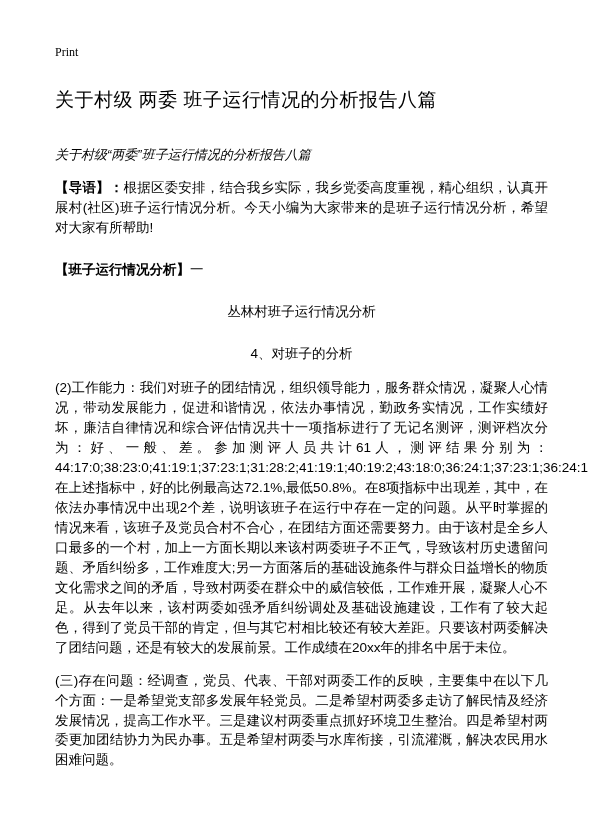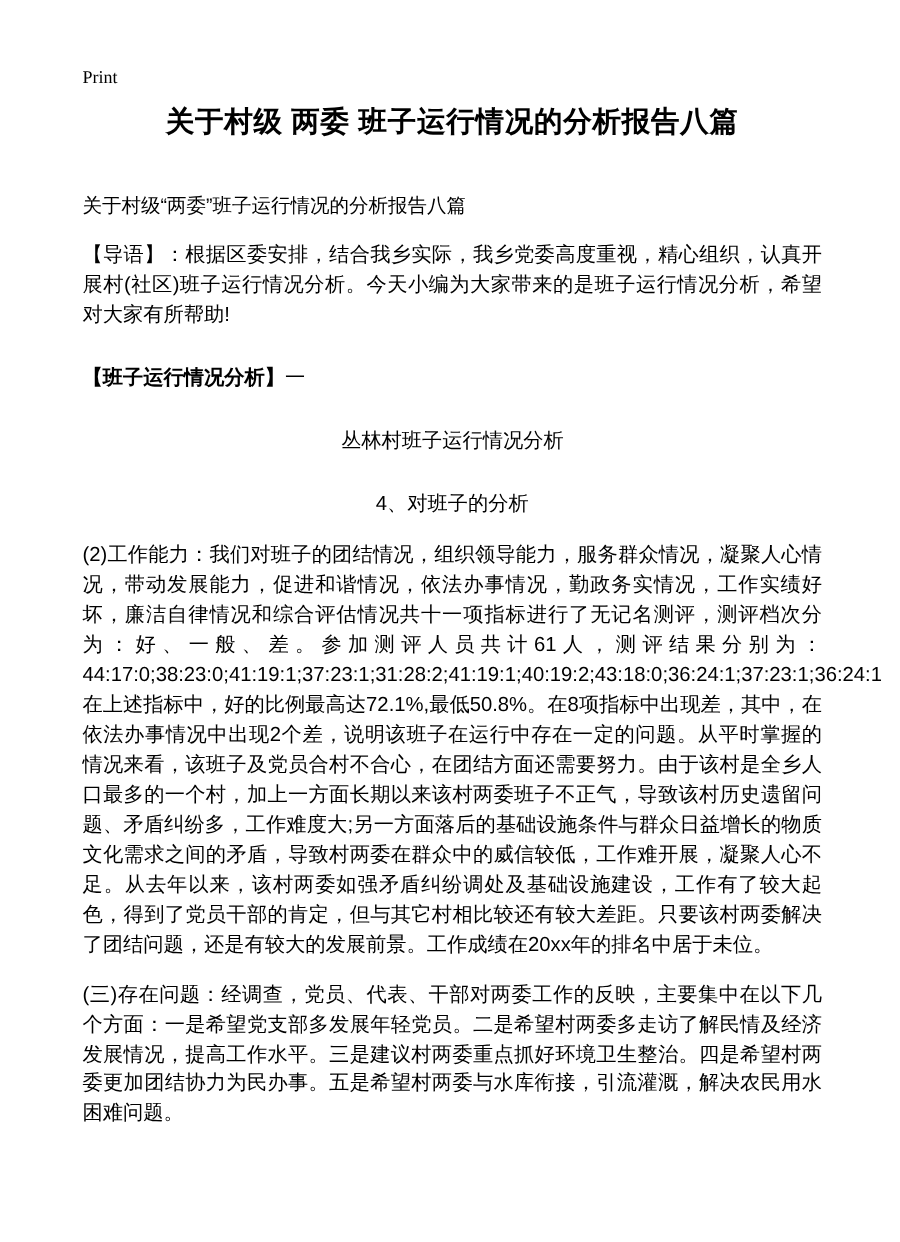--- a/index.html
+++ b/index.html
@@ -14,36 +14,37 @@
     width: 600px;
     min-height: 828px;
     background: #ffffff;
     padding: 42px 52px 30px 55px;
   }
   .print-link {
     font-family: "Liberation Serif", "DejaVu Serif", serif;
     font-size: 12px;
     color: #000000;
     display: inline-block;
-    margin-bottom: 1px;
+    margin-bottom: 18px;
     cursor: pointer;
     text-decoration: none;
   }
   h1.doc-title {
     font-size: 19px;
-    font-weight: bold;
-    text-align: center;
+    font-weight: normal;
+    text-align: left;
     margin: 10px 0 18px 0;
     line-height: 1.3;
     letter-spacing: 0.5px;
   }
   .doc-subtitle {
     font-size: 13px;
     margin: 32px 0 14px 0;
     line-height: 1.5;
+    font-style: italic;
   }
   p.body-para {
     font-size: 13.5px;
     line-height: 1.48;
     margin: 13px 0;
     text-align: justify;
   }
   .section-heading {
     font-size: 13.5px;
     margin: 22px 0 14px 0;
@@ -52,21 +53,21 @@
   .section-heading .bold-part {
     font-weight: bold;
   }
   .sub-heading, .item-heading {
     font-size: 13.5px;
     margin: 22px 0 14px 0;
     line-height: 1.48;
     font-weight: normal;
     text-align: center;
   }
-  .bold-label { font-weight: normal; }
+  .bold-label { font-weight: bold; }
 </style>
 </head>
 <body>
 
 <div class="page">
 
   <a class="print-link">Print</a>
 
   <h1 class="doc-title">关于村级 两委 班子运行情况的分析报告八篇</h1>
 

